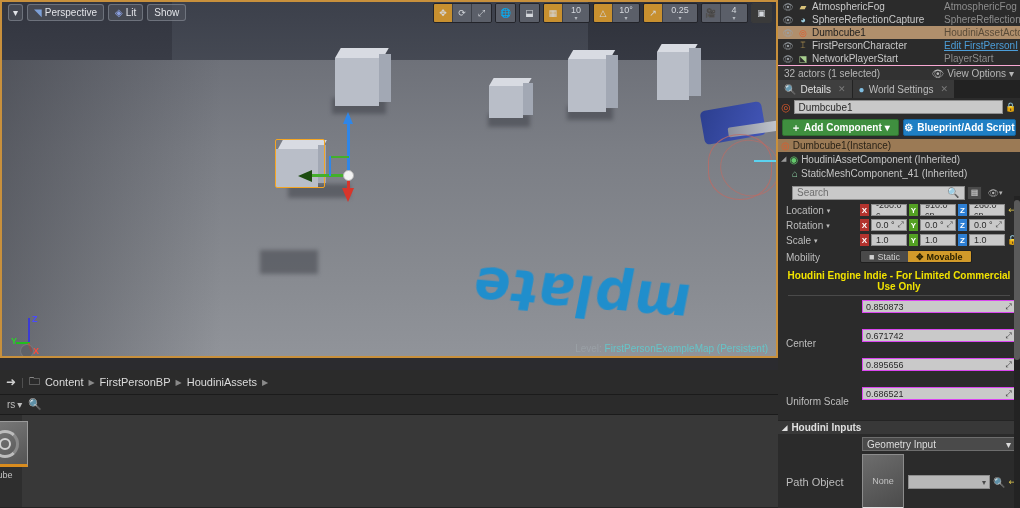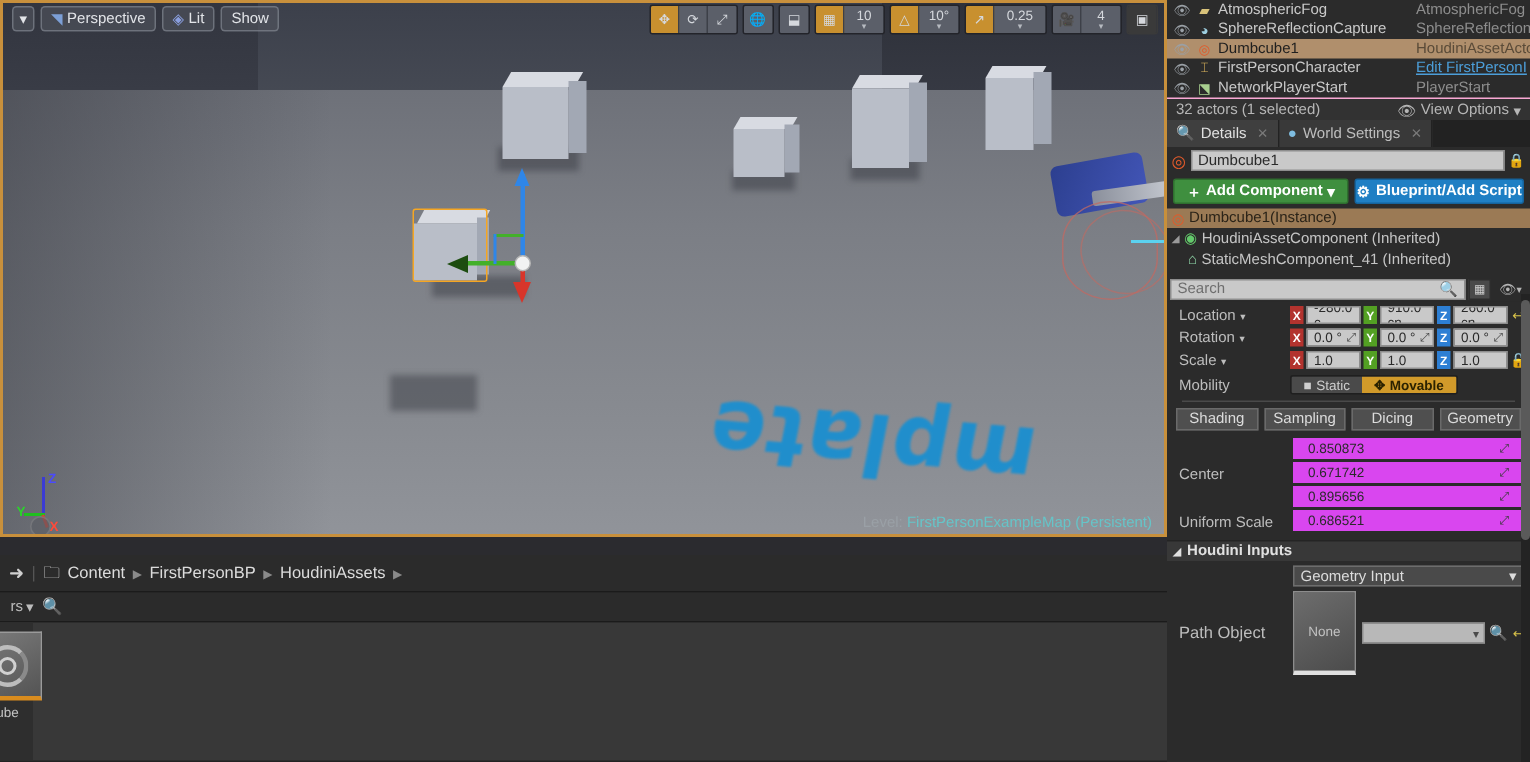--- a/index.html
+++ b/index.html
@@ -220,21 +220,21 @@
   }
   .comp-row {
     height: 14px; display: flex; align-items: center; gap: 3px;
     font-size: 10px; color: #c5c5c5;
   }
   .comp-row.ind { padding-left: 14px; }
   .comp-row.ind0 { padding-left: 3px; }
 
   .search-row {
     height: 17px; display: flex; align-items: center; gap: 2px;
-    padding: 1px 2px; background: #2b2b2b;
+    padding: 1px 14px; background: #2b2b2b;
   }
   .search-box {
     flex: 1; height: 14px; background: #c9c9c9; color: #6e6e6e;
     font-size: 10px; display: flex; align-items: center; justify-content: space-between;
     padding: 0 4px; border: 1px solid #8e8e8e;
   }
   .sq-btn { width: 15px; height: 14px; background: #4a4a4a; border: 1px solid #2d2d2d;
             display: flex; align-items: center; justify-content: center; font-size: 9px; }
 
   .cat-head {
@@ -274,22 +274,22 @@
   .seg-tabs { display: flex; gap: 4px; padding: 0 6px 5px; }
   .seg-tab {
     flex: 1; height: 15px; background: #4f4f4f; border: 1px solid #6a6a6a;
     display: flex; align-items: center; justify-content: center;
     font-size: 10px; color: #dcdcdc;
   }
   .hp-row { display: flex; align-items: center; min-height: 14px; font-size: 10px; }
   .hp-label { width: 84px; padding-left: 8px; color: #bdbdbd; }
   .hp-fields { flex: 1; padding-right: 4px; }
   .hp-field {
-    height: 13px; margin-bottom: 2px; background: #c9c9c9; color: #2a2a2a;
-    border: 7px solid #d946ef; display: flex; align-items: center; font-size: 9px;
+    height: 13px; margin-bottom: 16px; background: #c9c9c9; color: #2a2a2a;
+    border: 1px solid #d946ef; display: flex; align-items: center; font-size: 9px;
     padding: 0 3px; justify-content: space-between;
   }
   .hp-field .rs { font-size: 8px; color: #3a3a3a; }
   .combo {
     height: 14px; background: #4a4a4a; border: 1px solid #6d6d6d;
     display: flex; align-items: center; justify-content: space-between;
     padding: 0 4px; font-size: 10px; color: #dcdcdc; margin: 3px 4px 3px 0;
   }
   .thumb-none {
     width: 42px; height: 56px; background: linear-gradient(150deg,#6d6d6d,#4b4b4b);
@@ -701,27 +701,22 @@
           <div class="mob-btn on">
             <span>✥</span>
             <span>Movable</span>
           </div>
         </div>
       </div>
     </div>
 
     <div style="height:3px;"></div>
 
+    <div class="houdini-banner">Houdini Engine Indie - For Limited Commercial Use Only</div>
     <div class="hr"></div>
-    <div class="seg-tabs">
-      <div class="seg-tab">Shading</div>
-      <div class="seg-tab">Sampling</div>
-      <div class="seg-tab">Dicing</div>
-      <div class="seg-tab">Geometry</div>
-    </div>
 
     <div class="hp-row">
       <div class="hp-label">Center</div>
       <div class="hp-fields">
         <div class="hp-field">
           <span>0.850873</span>
           <span class="rs">⤢</span>
         </div>
         <div class="hp-field">
           <span>0.671742</span>

